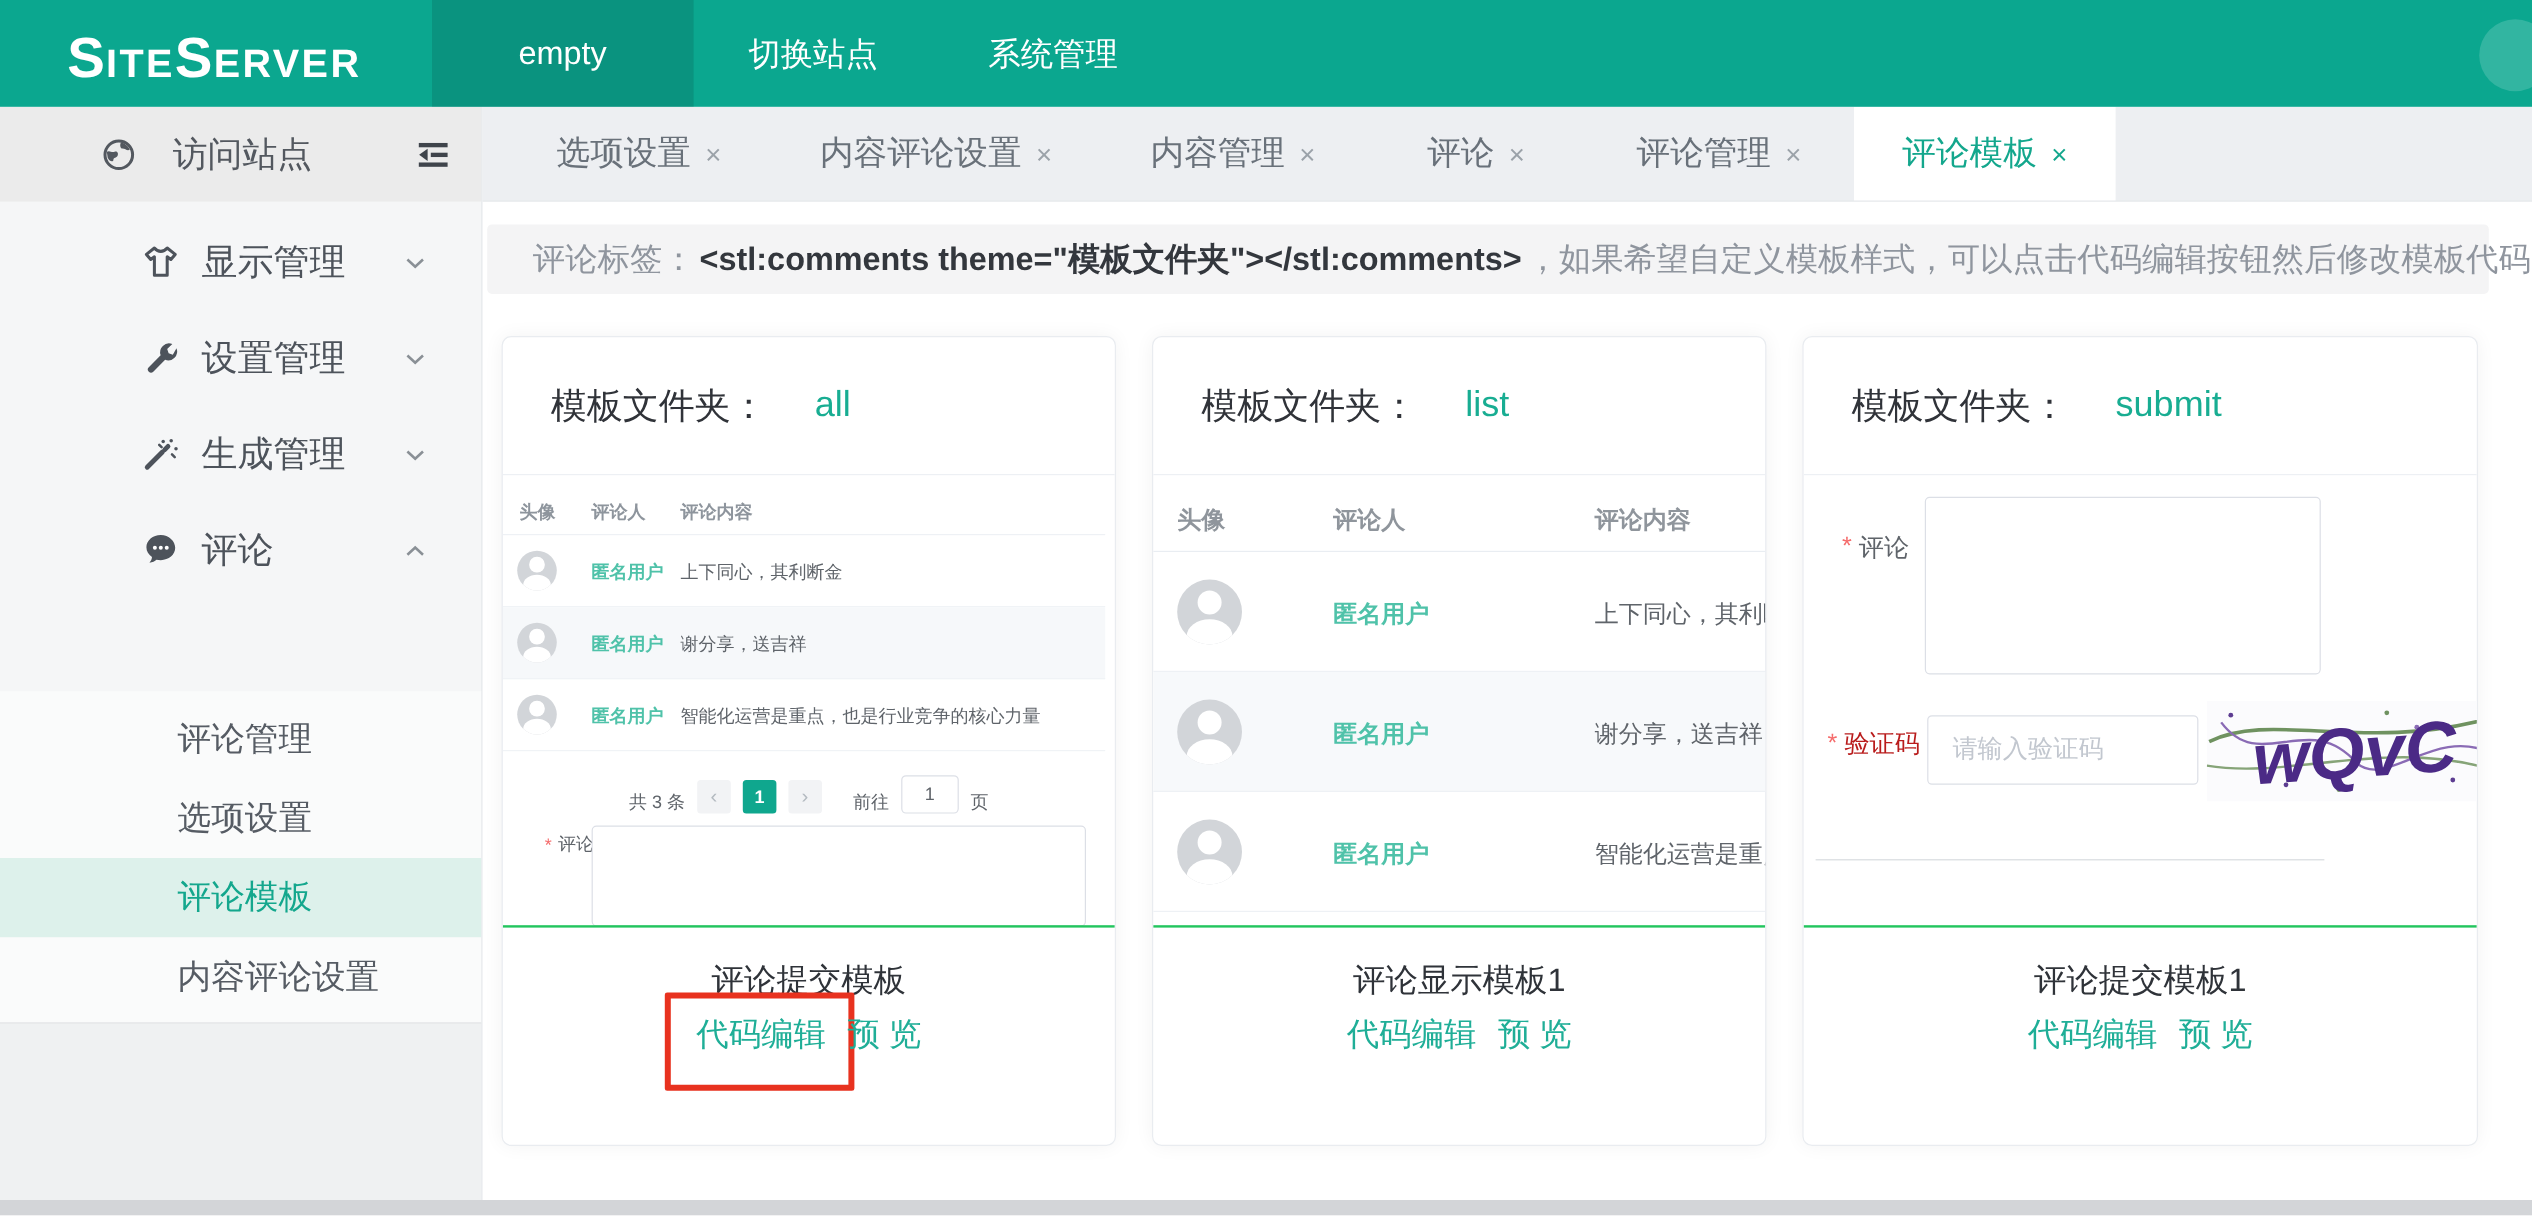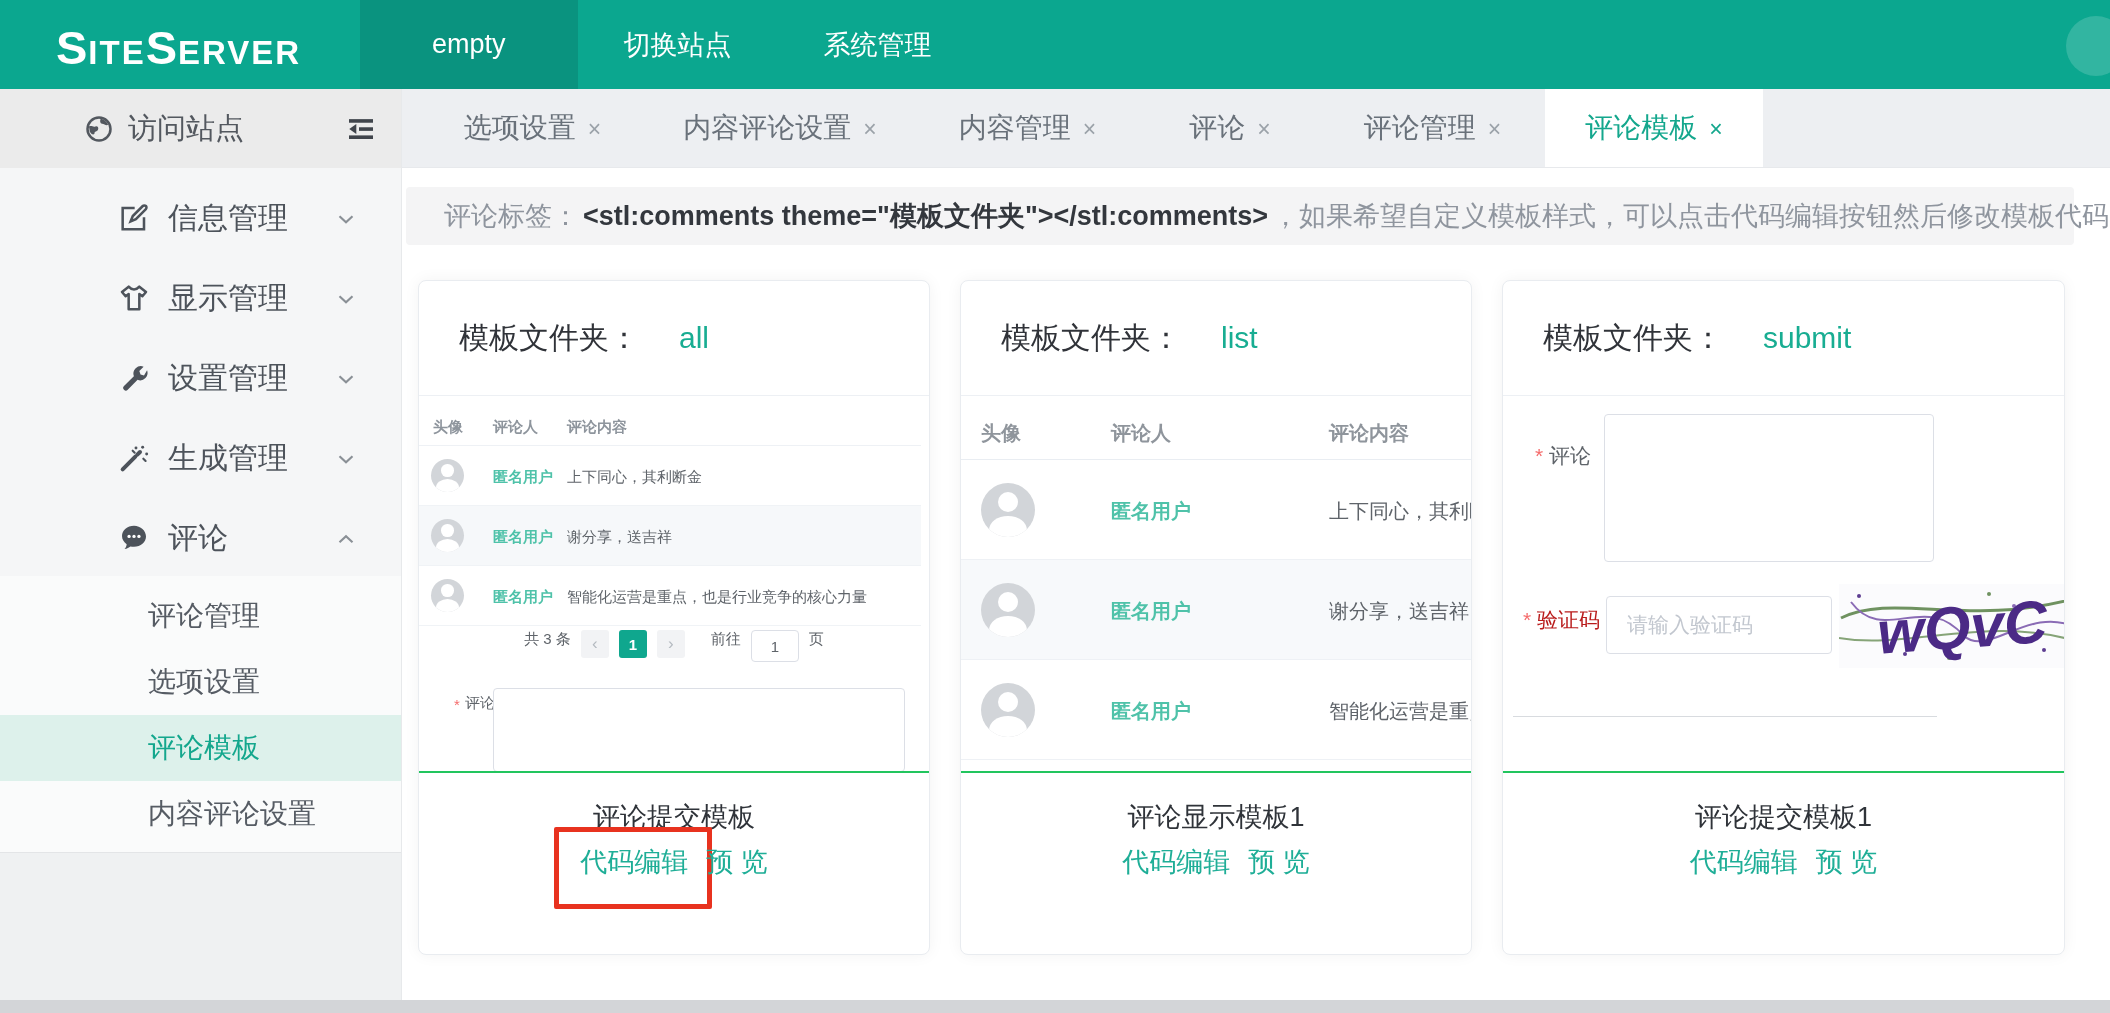--- a/index.html
+++ b/index.html
@@ -17,21 +17,21 @@
   .brand .sm { font-size:33px; font-weight:bold; letter-spacing:2px; }
   .topnav { position:absolute; left:360px; top:0; height:89px; display:flex; }
   .tn-item { display:flex; align-items:center; padding:0 46px; color:#fff; font-size:27px; cursor:pointer; }
   .tn-item.active { background:rgba(8,62,55,0.18); padding:0 72px; }
   .topbar-avatar { position:absolute; right:-16px; top:16px; width:60px; height:60px; border-radius:50%; background:rgba(255,255,255,0.16); cursor:pointer; }
 
   
   .sidebar { position:absolute; left:0; top:89px; width:402px; height:911px; background:#f5f6f7; border-right:1px solid #e7e9eb; z-index:4; }
   .side-head { position:relative; height:79px; background:#ebebeb; display:flex; align-items:center; }
   .side-head .globe { margin-left:84px; width:30px; height:30px; }
-  .side-head .vs-label { margin-left:14px; font-size:29px; color:#53585f; cursor:pointer; }
+  .side-head .vs-label { margin-left:30px; font-size:29px; color:#53585f; cursor:pointer; }
   .collapse-btn { position:absolute; right:24px; top:24px; width:32px; height:32px; cursor:pointer; }
   .menu { position:absolute; left:0; top:89px; right:0; }
   .m-item { position:relative; height:80px; display:flex; align-items:center; padding-left:118px; cursor:pointer; }
   .m-icon { width:32px; height:32px; flex:0 0 32px; }
   .m-label { margin-left:18px; font-size:30px; color:#4d535b; }
   .chev { position:absolute; right:42px; top:28px; width:26px; height:26px; }
   .submenu { position:absolute; left:0; top:487px; right:0; height:276px; background:#fafbfb; padding-top:7px; }
   .s-item { height:66px; display:flex; align-items:center; padding-left:148px; font-size:28px; color:#565c64; cursor:pointer; }
   .s-item.active { background:#ddf1eb; color:#14a78d; }
   .side-lower { position:absolute; left:0; top:763px; right:0; height:148px; background:#eff1f2; border-top:1px solid #e3e5e7; }
@@ -72,21 +72,21 @@
 
   
   .p1-head { position:absolute; top:12px; left:0; right:8px; height:38px; border-bottom:1px solid #eef1f5; }
   .p1-head span { position:absolute; top:10px; font-size:15px; font-weight:bold; color:#8e959d; }
   .p1-h0 { left:14px; } .p1-h1 { left:74px; } .p1-h2 { left:148px; }
   .p1-row { position:absolute; left:0; right:8px; height:60px; border-bottom:1px solid #f0f3f6; }
   .p1-row.r0 { top:50px; } .p1-row.r1 { top:110px; background:#f6f8fa; } .p1-row.r2 { top:170px; }
   .p1-row .avatar { left:12px; top:13px; width:33px; height:33px; }
   .p1-user { position:absolute; left:74px; top:22px; font-size:15px; font-weight:bold; color:#4FC2A9; }
   .p1-content { position:absolute; left:148px; top:22px; font-size:15px; color:#5f646a; white-space:nowrap; }
-  .p1-pg { position:absolute; top:234px; left:0; right:0; height:48px; display:flex; align-items:flex-start; justify-content:center; gap:10px; font-size:15px; color:#5f646a; }
+  .p1-pg { position:absolute; top:234px; left:0; right:0; height:48px; display:flex; align-items:flex-end; justify-content:center; gap:10px; font-size:15px; color:#5f646a; }
   .pg-btn { width:28px; height:28px; background:#f2f3f5; color:#b4bac0; border-radius:3px; display:flex; align-items:center; justify-content:center; font-size:17px; cursor:pointer; }
   .pg-cur { width:28px; height:28px; background:#0FA78E; color:#fff; border-radius:3px; display:flex; align-items:center; justify-content:center; font-size:15px; font-weight:bold; cursor:pointer; }
   .pg-goto { margin-left:16px; }
   .pg-input { width:48px; height:32px; border:1px solid #dcdfe6; border-radius:4px; text-align:center; font-size:15px; color:#5f646a; outline:none; }
   .p1-form { position:absolute; top:292px; left:0; right:0; height:95px; }
   .req { color:#f56c6c; }
   .p1-form .req { position:absolute; left:35px; top:8px; font-size:15px; }
   .p1-flabel { position:absolute; left:46px; top:6px; font-size:15px; color:#5f646a; }
   .p1-ta { position:absolute; left:74px; top:0; width:412px; height:84px; border:1px solid #dcdfe6; border-radius:4px; resize:none; outline:none; }
 
@@ -149,34 +149,20 @@
         <rect x="10.5" y="10.7" width="10.5" height="2.7"></rect>
         <path d="M3.2 12l5.3-3.8v7.6z"></path>
         <rect x="3" y="16.8" width="18" height="2.7"></rect>
       </svg>
     </span>
   </div>
 
   <nav class="menu">
     <div class="m-item">
       <span class="m-icon">
-        <svg viewBox="0 0 24 24" width="32" height="32" fill="none" stroke="#4d535b" stroke-width="1.9">
-          <path d="M12.5 4.5H3.5v16h16v-9"></path>
-          <path d="M9.5 14.5l1.6-4L18.6 3c.6-.6 1.7-.6 2.3 0 .6.6.6 1.7 0 2.3l-7.5 7.5-3.9 1.7z"></path>
-        </svg>
-      </span>
-      <span class="m-label">信息管理</span>
-      <span class="chev">
-        <svg viewBox="0 0 24 24" width="26" height="26" fill="none" stroke="#8a9096" stroke-width="2">
-            <path d="M6 9.5l6 5.5 6-5.5"></path>
-          </svg>
-      </span>
-    </div>
-    <div class="m-item">
-      <span class="m-icon">
         <svg viewBox="0 0 24 24" width="32" height="32" fill="none" stroke="#4d535b" stroke-width="1.9" stroke-linejoin="round">
           <path d="M8 3.5L3 7.5l2.7 3.2L8 9v11.5h8V9l2.3 1.7L21 7.5l-5-4c-1.2 1.4-2.7 2.1-4 2.1s-2.8-.7-4-2.1z"></path>
         </svg>
       </span>
       <span class="m-label">显示管理</span>
       <span class="chev">
         <svg viewBox="0 0 24 24" width="26" height="26" fill="none" stroke="#8a9096" stroke-width="2">
             <path d="M6 9.5l6 5.5 6-5.5"></path>
           </svg>
       </span>

